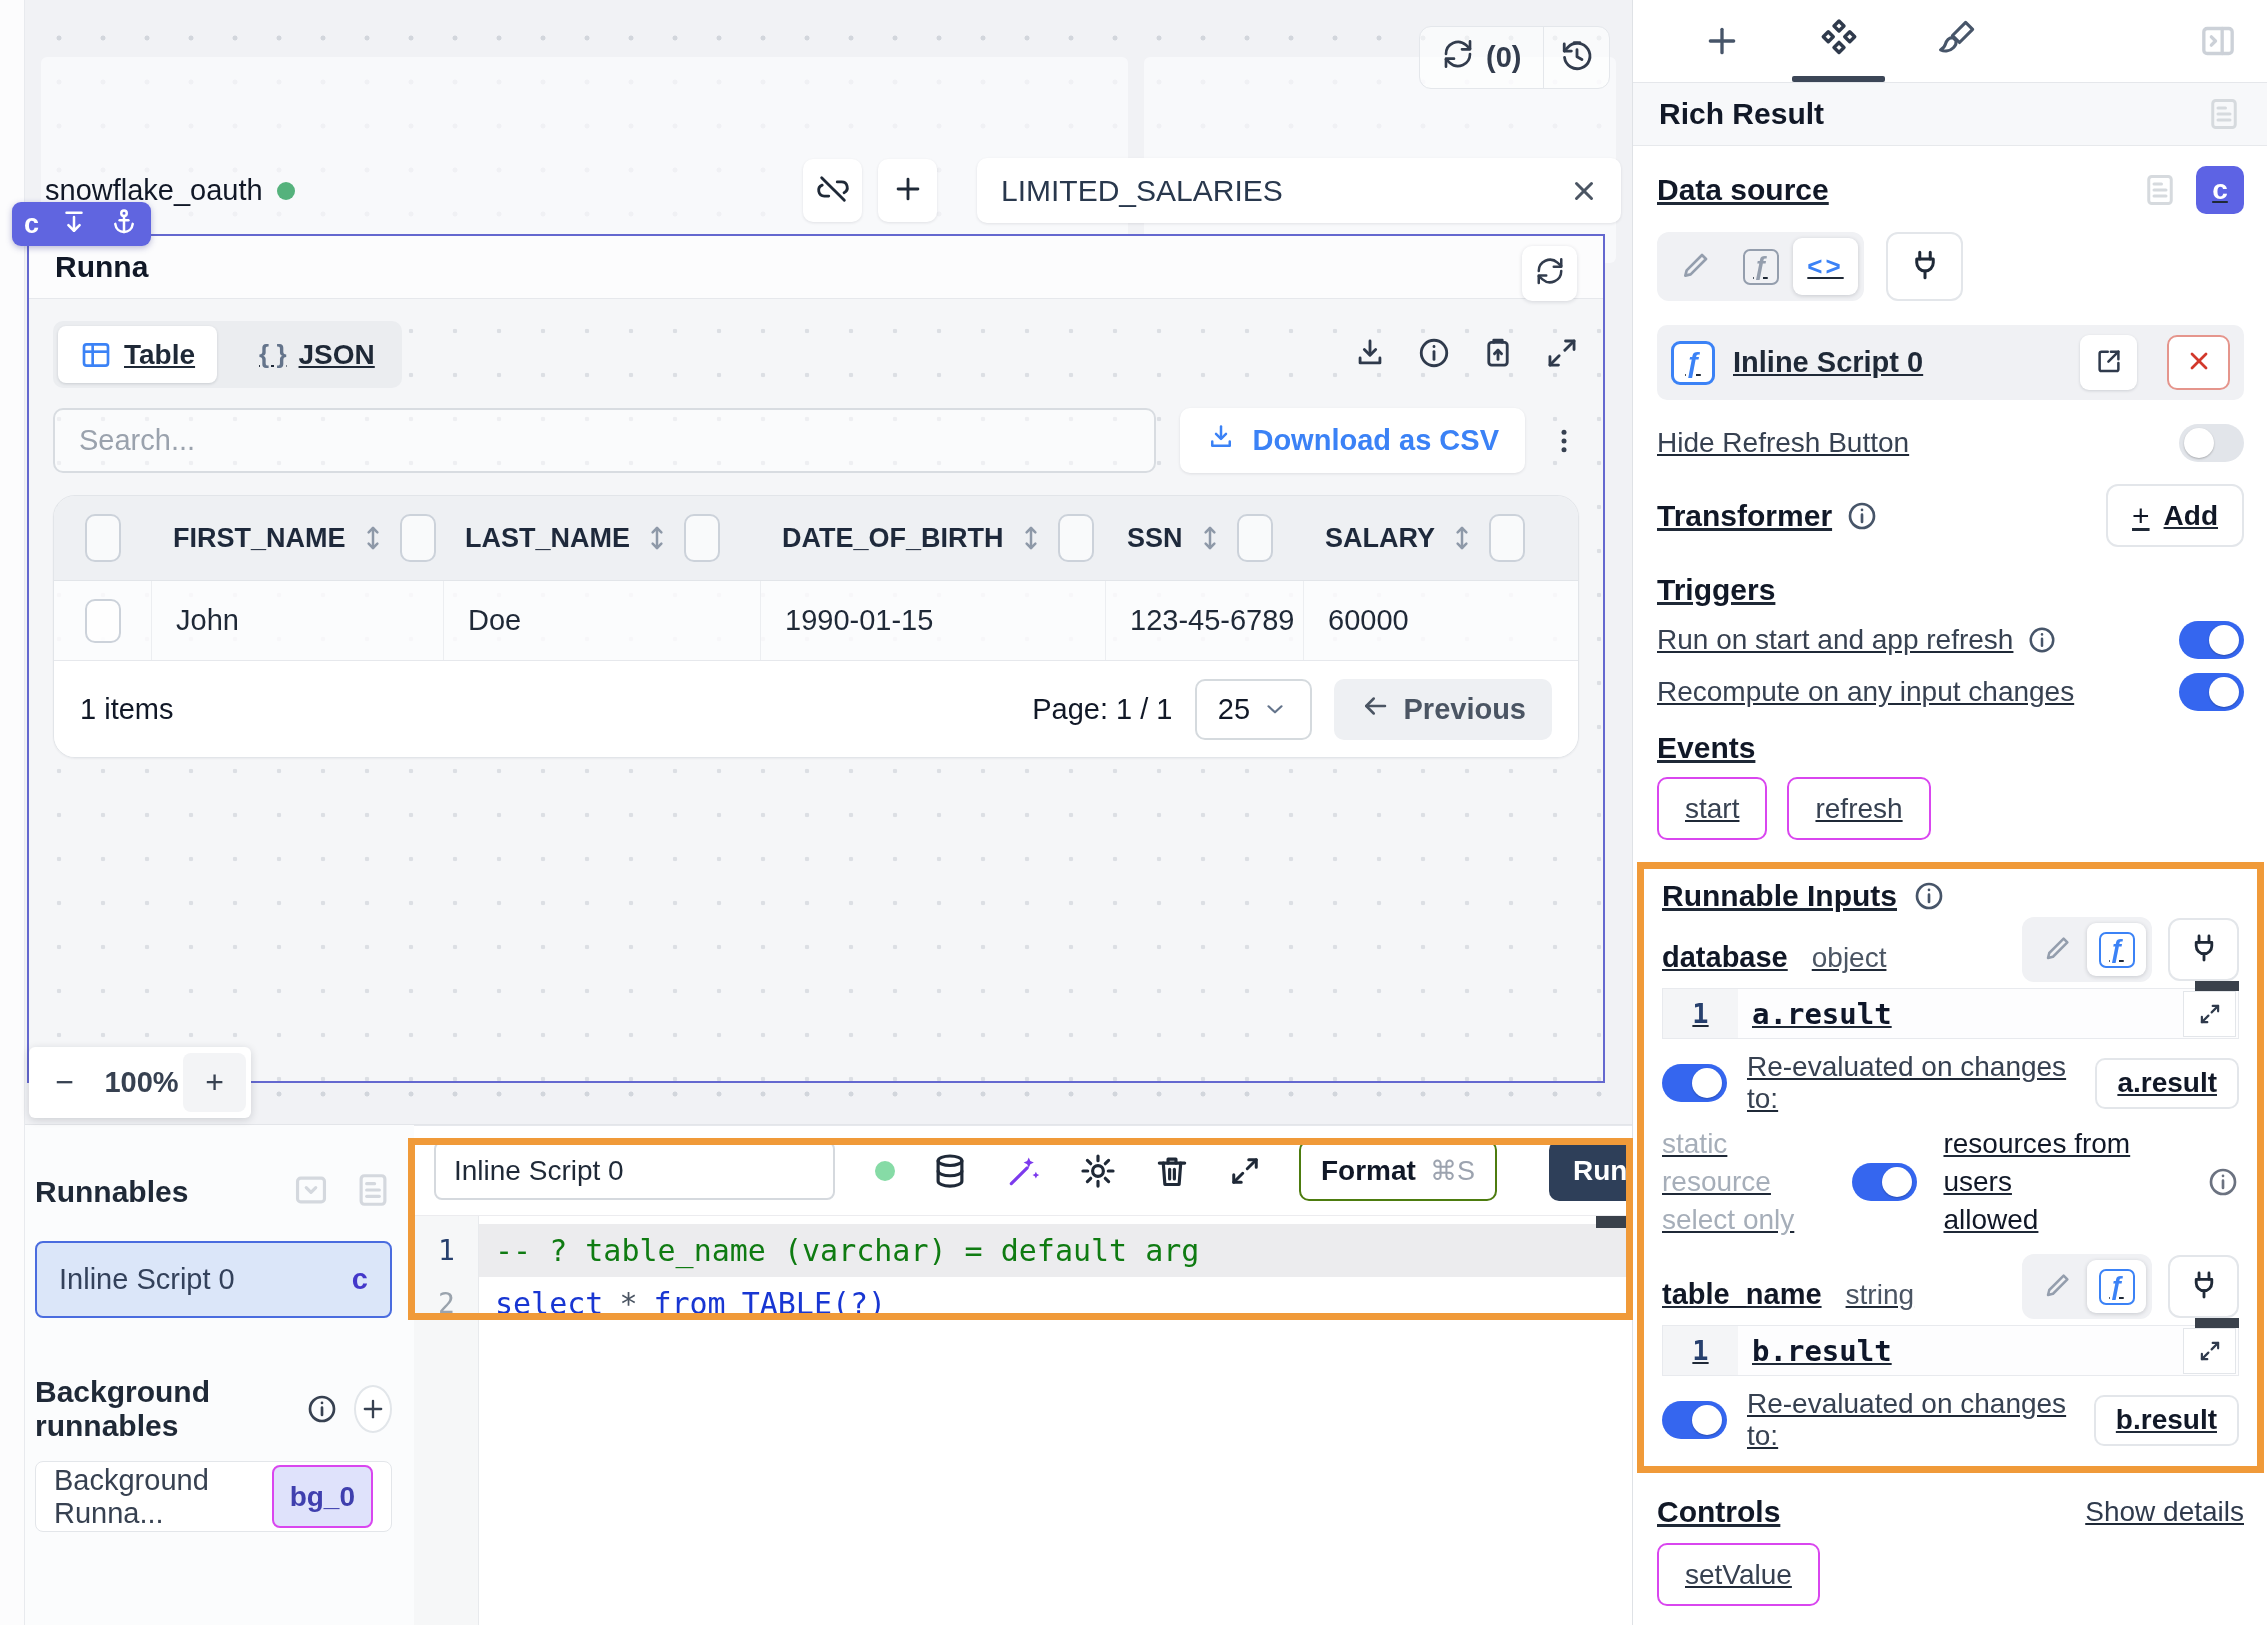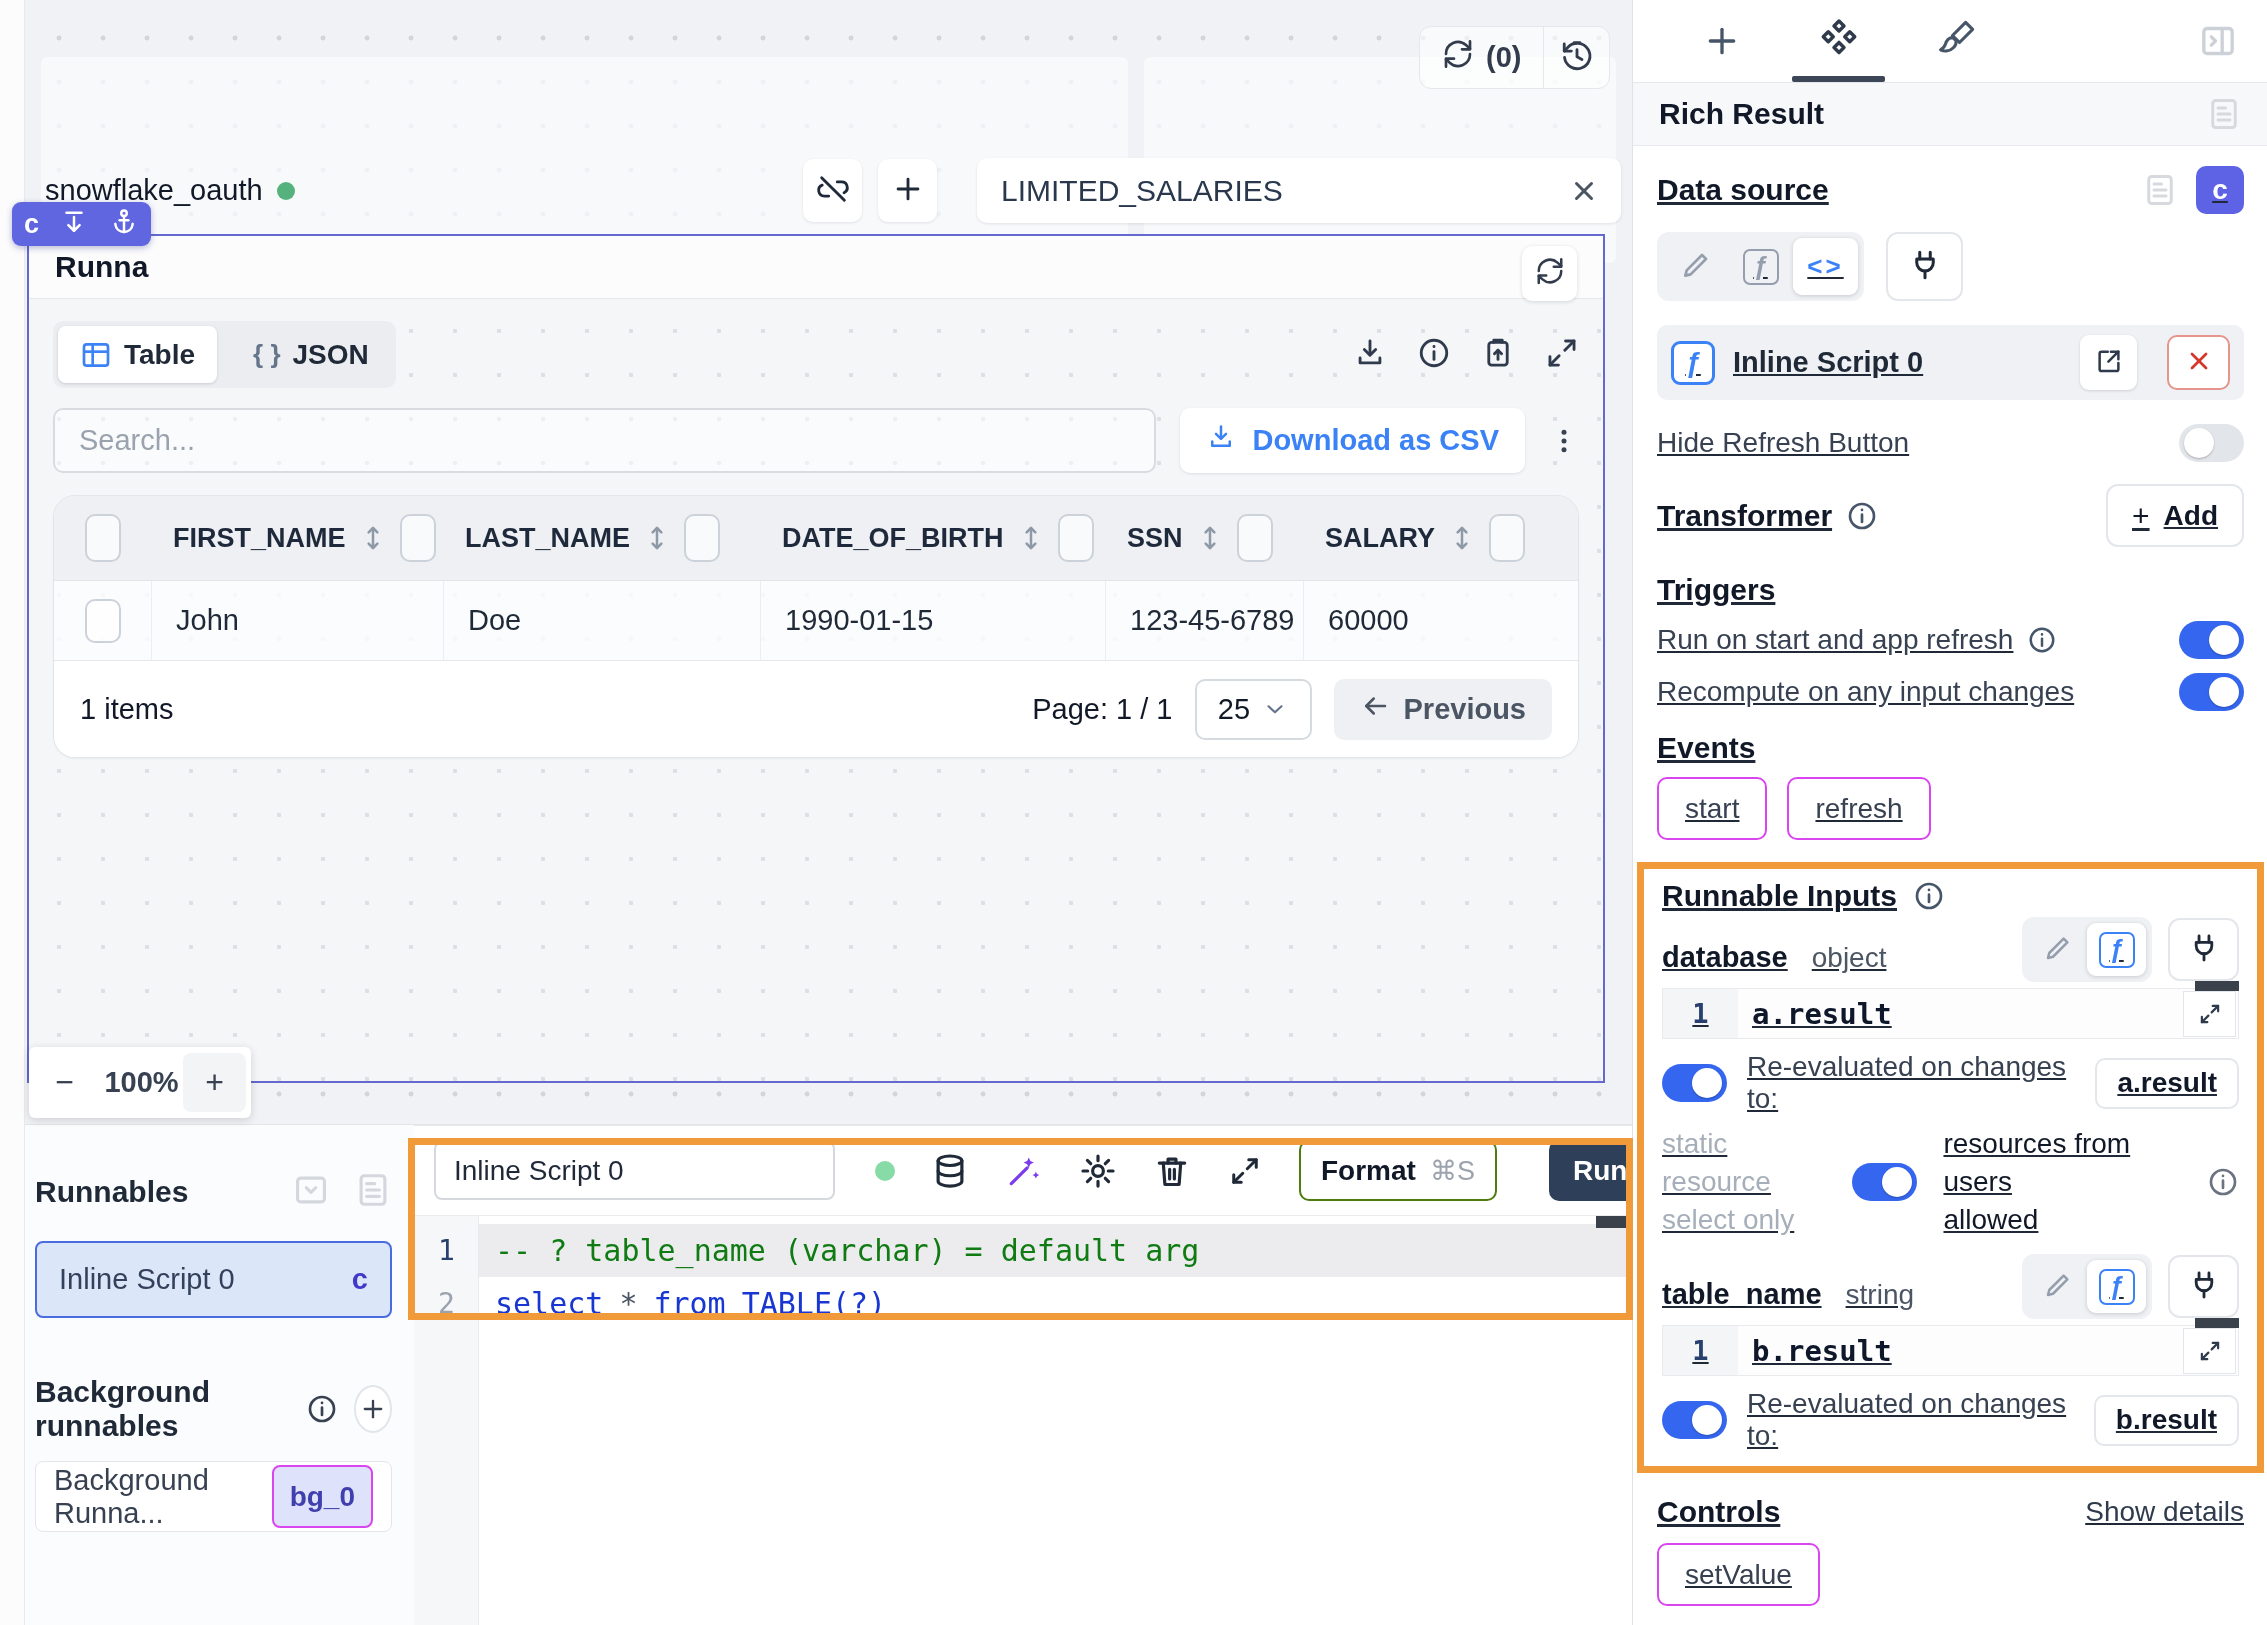--- a/index.html
+++ b/index.html
@@ -44,21 +44,21 @@
   .result-header { height:63px; display:flex; align-items:center; padding:0 26px; background:#fcfcfd;
     border-bottom:1px solid #e6e8ec; flex:0 0 auto; }
   .result-title { font-size:30px; font-weight:700; color:#111827; }
   .hdr-refresh { margin-left:auto; width:55px; height:55px; background:#fff; border-radius:10px;
     box-shadow:0 1px 4px rgba(16,24,40,.14); display:flex; align-items:center; justify-content:center; color:#323c4d;
     position:relative; top:6px; }
   .result-body { flex:1; background-color:#f5f6f8;
     background-image:radial-gradient(circle,#dcdfe4 2px,transparent 2.6px); background-size:44px 44px; background-position:8px 10px;
     padding:22px 24px 0; }
   .tabs-row { display:flex; align-items:center; }
-  .tabs-pill { background:#ebedf0; border-radius:10px; padding:5px; display:flex; gap:14px; }
+  .tabs-pill { background:#ebedf0; border-radius:10px; padding:5px; display:flex; gap:20px;text-decoration:underline; }
   .tab { display:flex; align-items:center; gap:12px; padding:0 22px; height:57px; border-radius:8px;
     font-size:28px; font-weight:700; color:#1f2937; }
   .tab.active { background:#fff; box-shadow:0 1px 3px rgba(16,24,40,.15); }
   .tab .braces { color:#64748b; font-weight:700; font-size:26px; }
   .result-icons { margin-left:auto; display:flex; align-items:center; gap:30px; color:#2f3a4c; }
   .search-row { display:flex; align-items:center; gap:24px; margin-top:20px; }
   .tbl-search { flex:1; height:65px; border:2px solid #d8dce1; border-radius:10px; background:rgba(255,255,255,.5);
     display:flex; align-items:center; padding:0 22px; }
   .tbl-search input { width:100%; border:none; outline:none; background:transparent; font-size:29px; color:#374151; font-family:inherit; }
   .tbl-search input::placeholder { color:#9aa2ad; }

